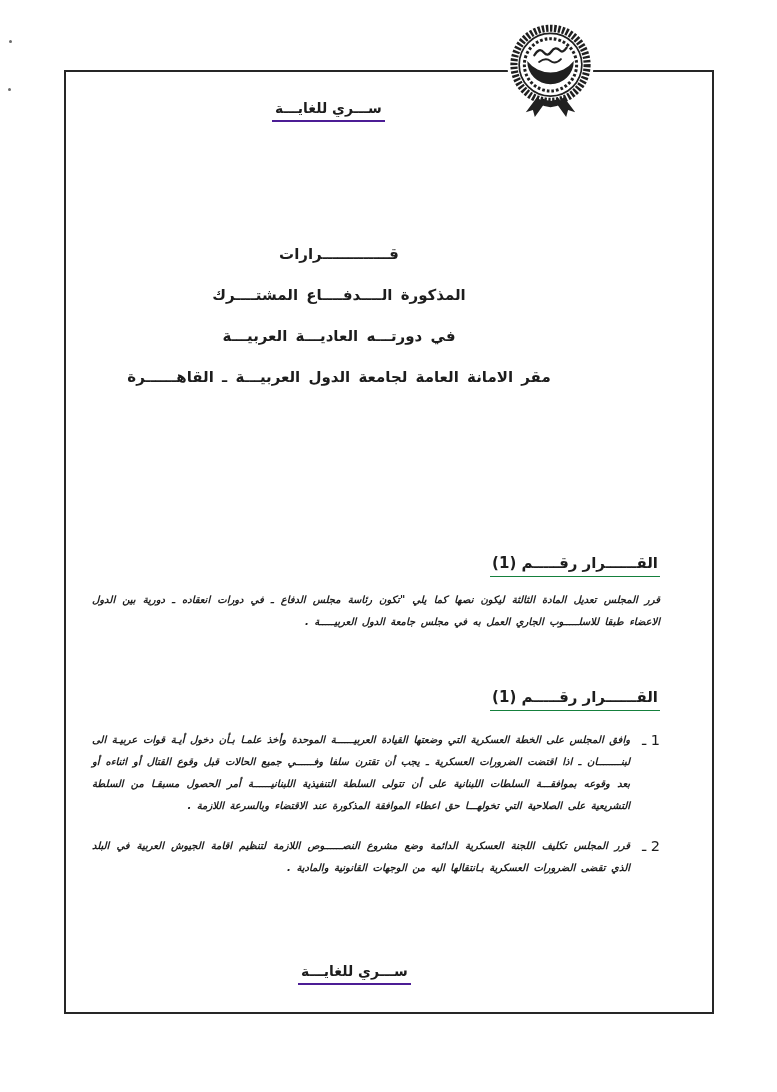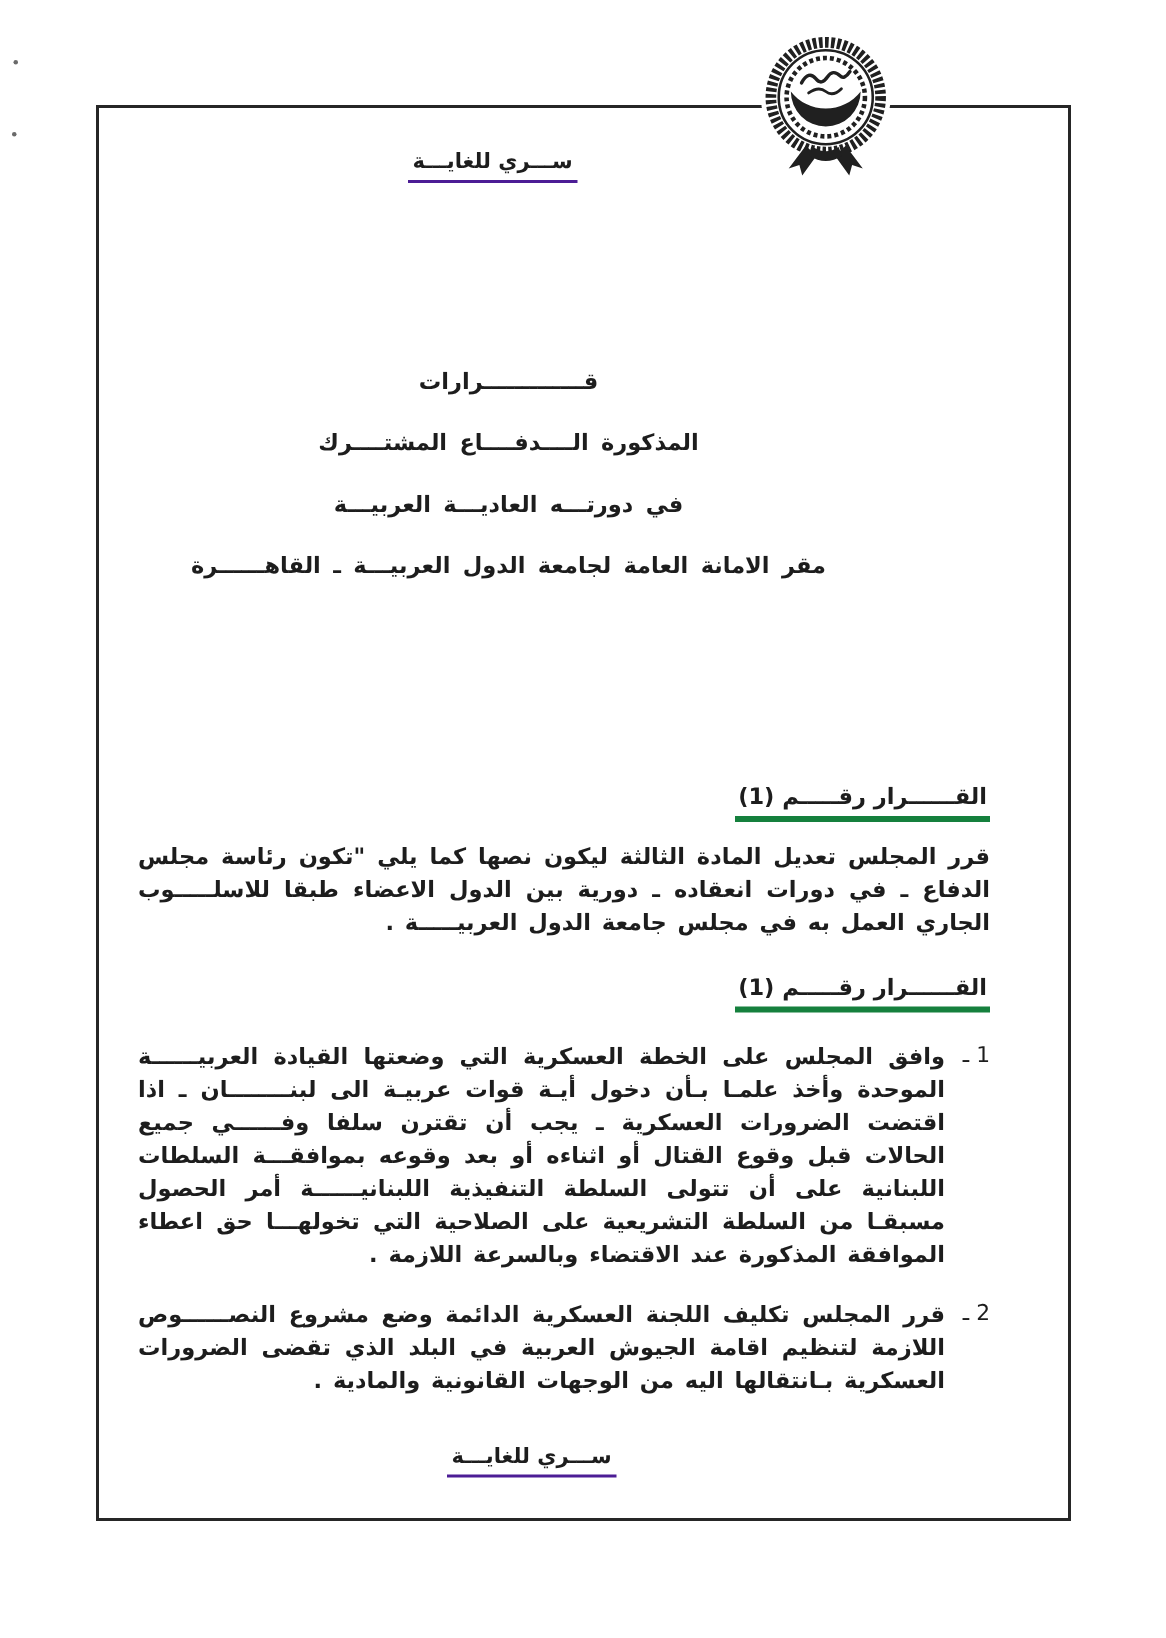--- a/index.html
+++ b/index.html
@@ -71,31 +71,33 @@
     width: 568px;
     direction: rtl;
   }
   .res-title {
     font-size: 15px;
     font-weight: bold;
     line-height: 20px;
   }
   .res-title .underlined {
     display: inline-block;
-    border-bottom: 4px solid #15803d;
+    border-bottom: 1px solid #15803d;
     padding: 0 2px 3px 2px;
+    margin-top: 32px;
   }
   .rt2 { margin-top: 22px; }
   .body-text {
     margin: 0;
-    font-size: 15px;
+    font-size: 10px;
     font-weight: bold;
     line-height: 22px;
     text-align: justify;
     word-spacing: 2px;
+    font-style: italic;
   }
   .p-res1 { margin-top: 12px; }
   .item {
     position: relative;
     padding-right: 30px;
     margin-top: 18px;
   }
   .item-num {
     position: absolute;
     right: 0; top: 0;

